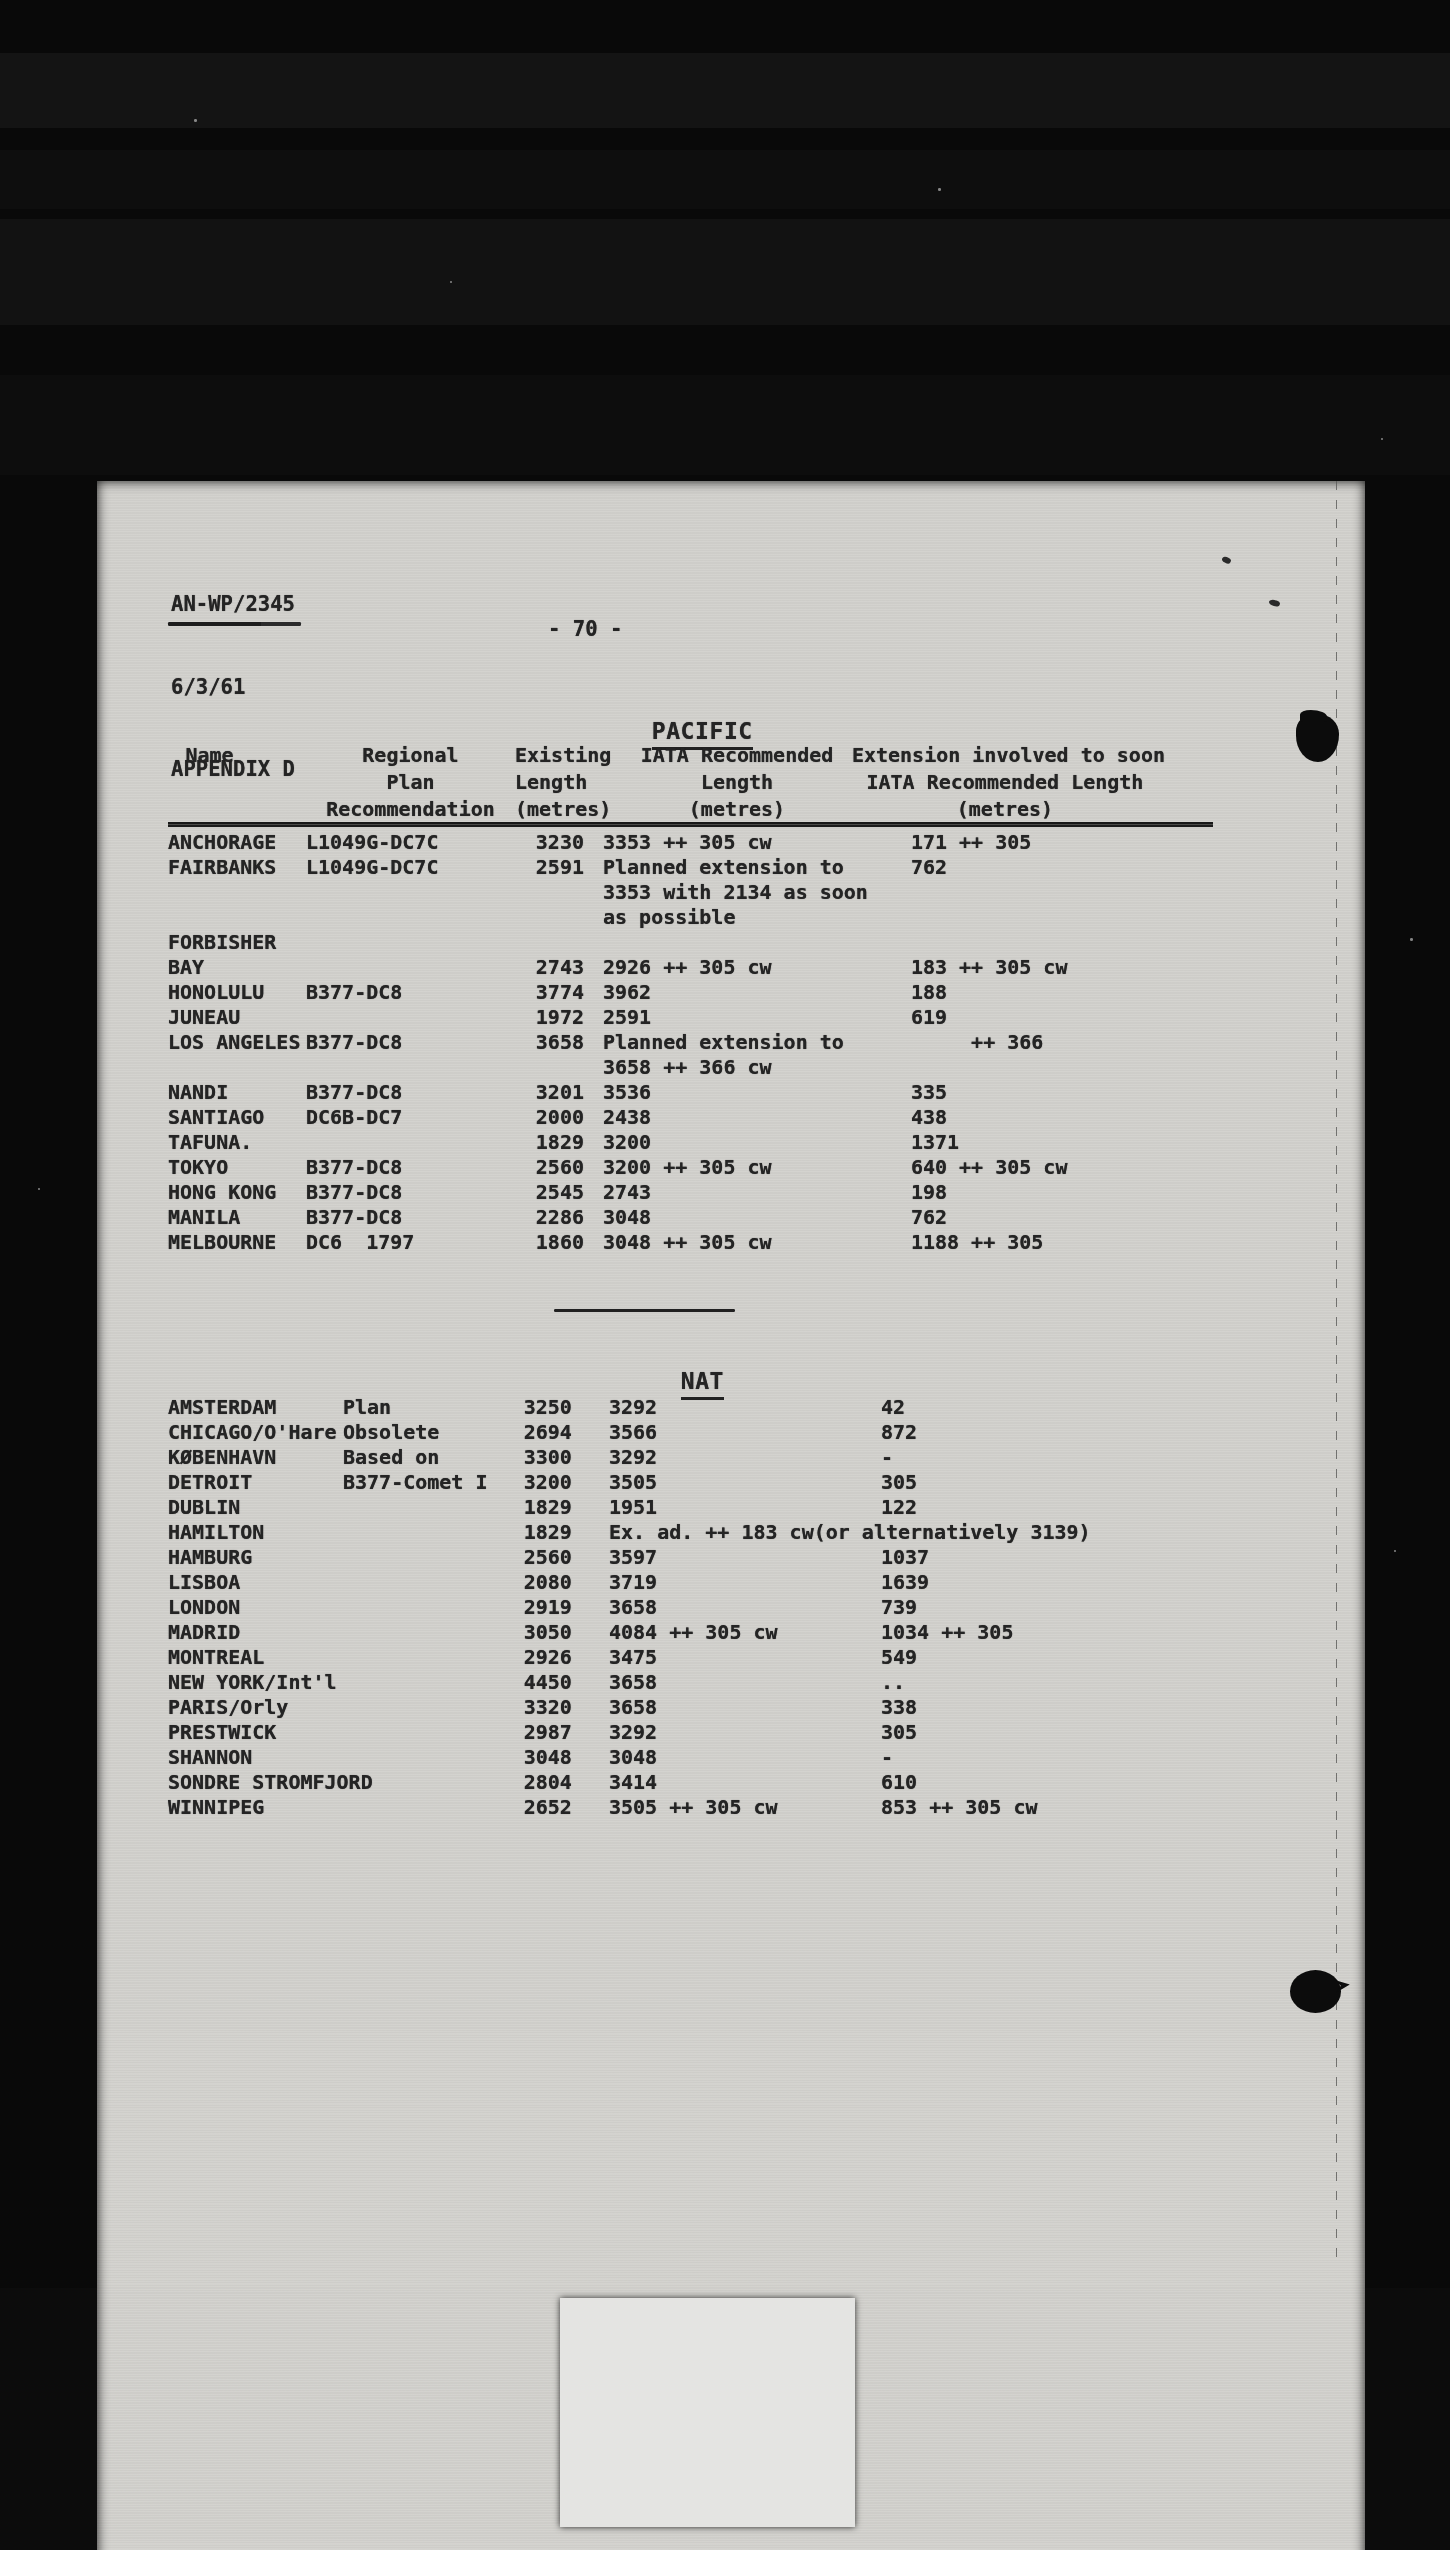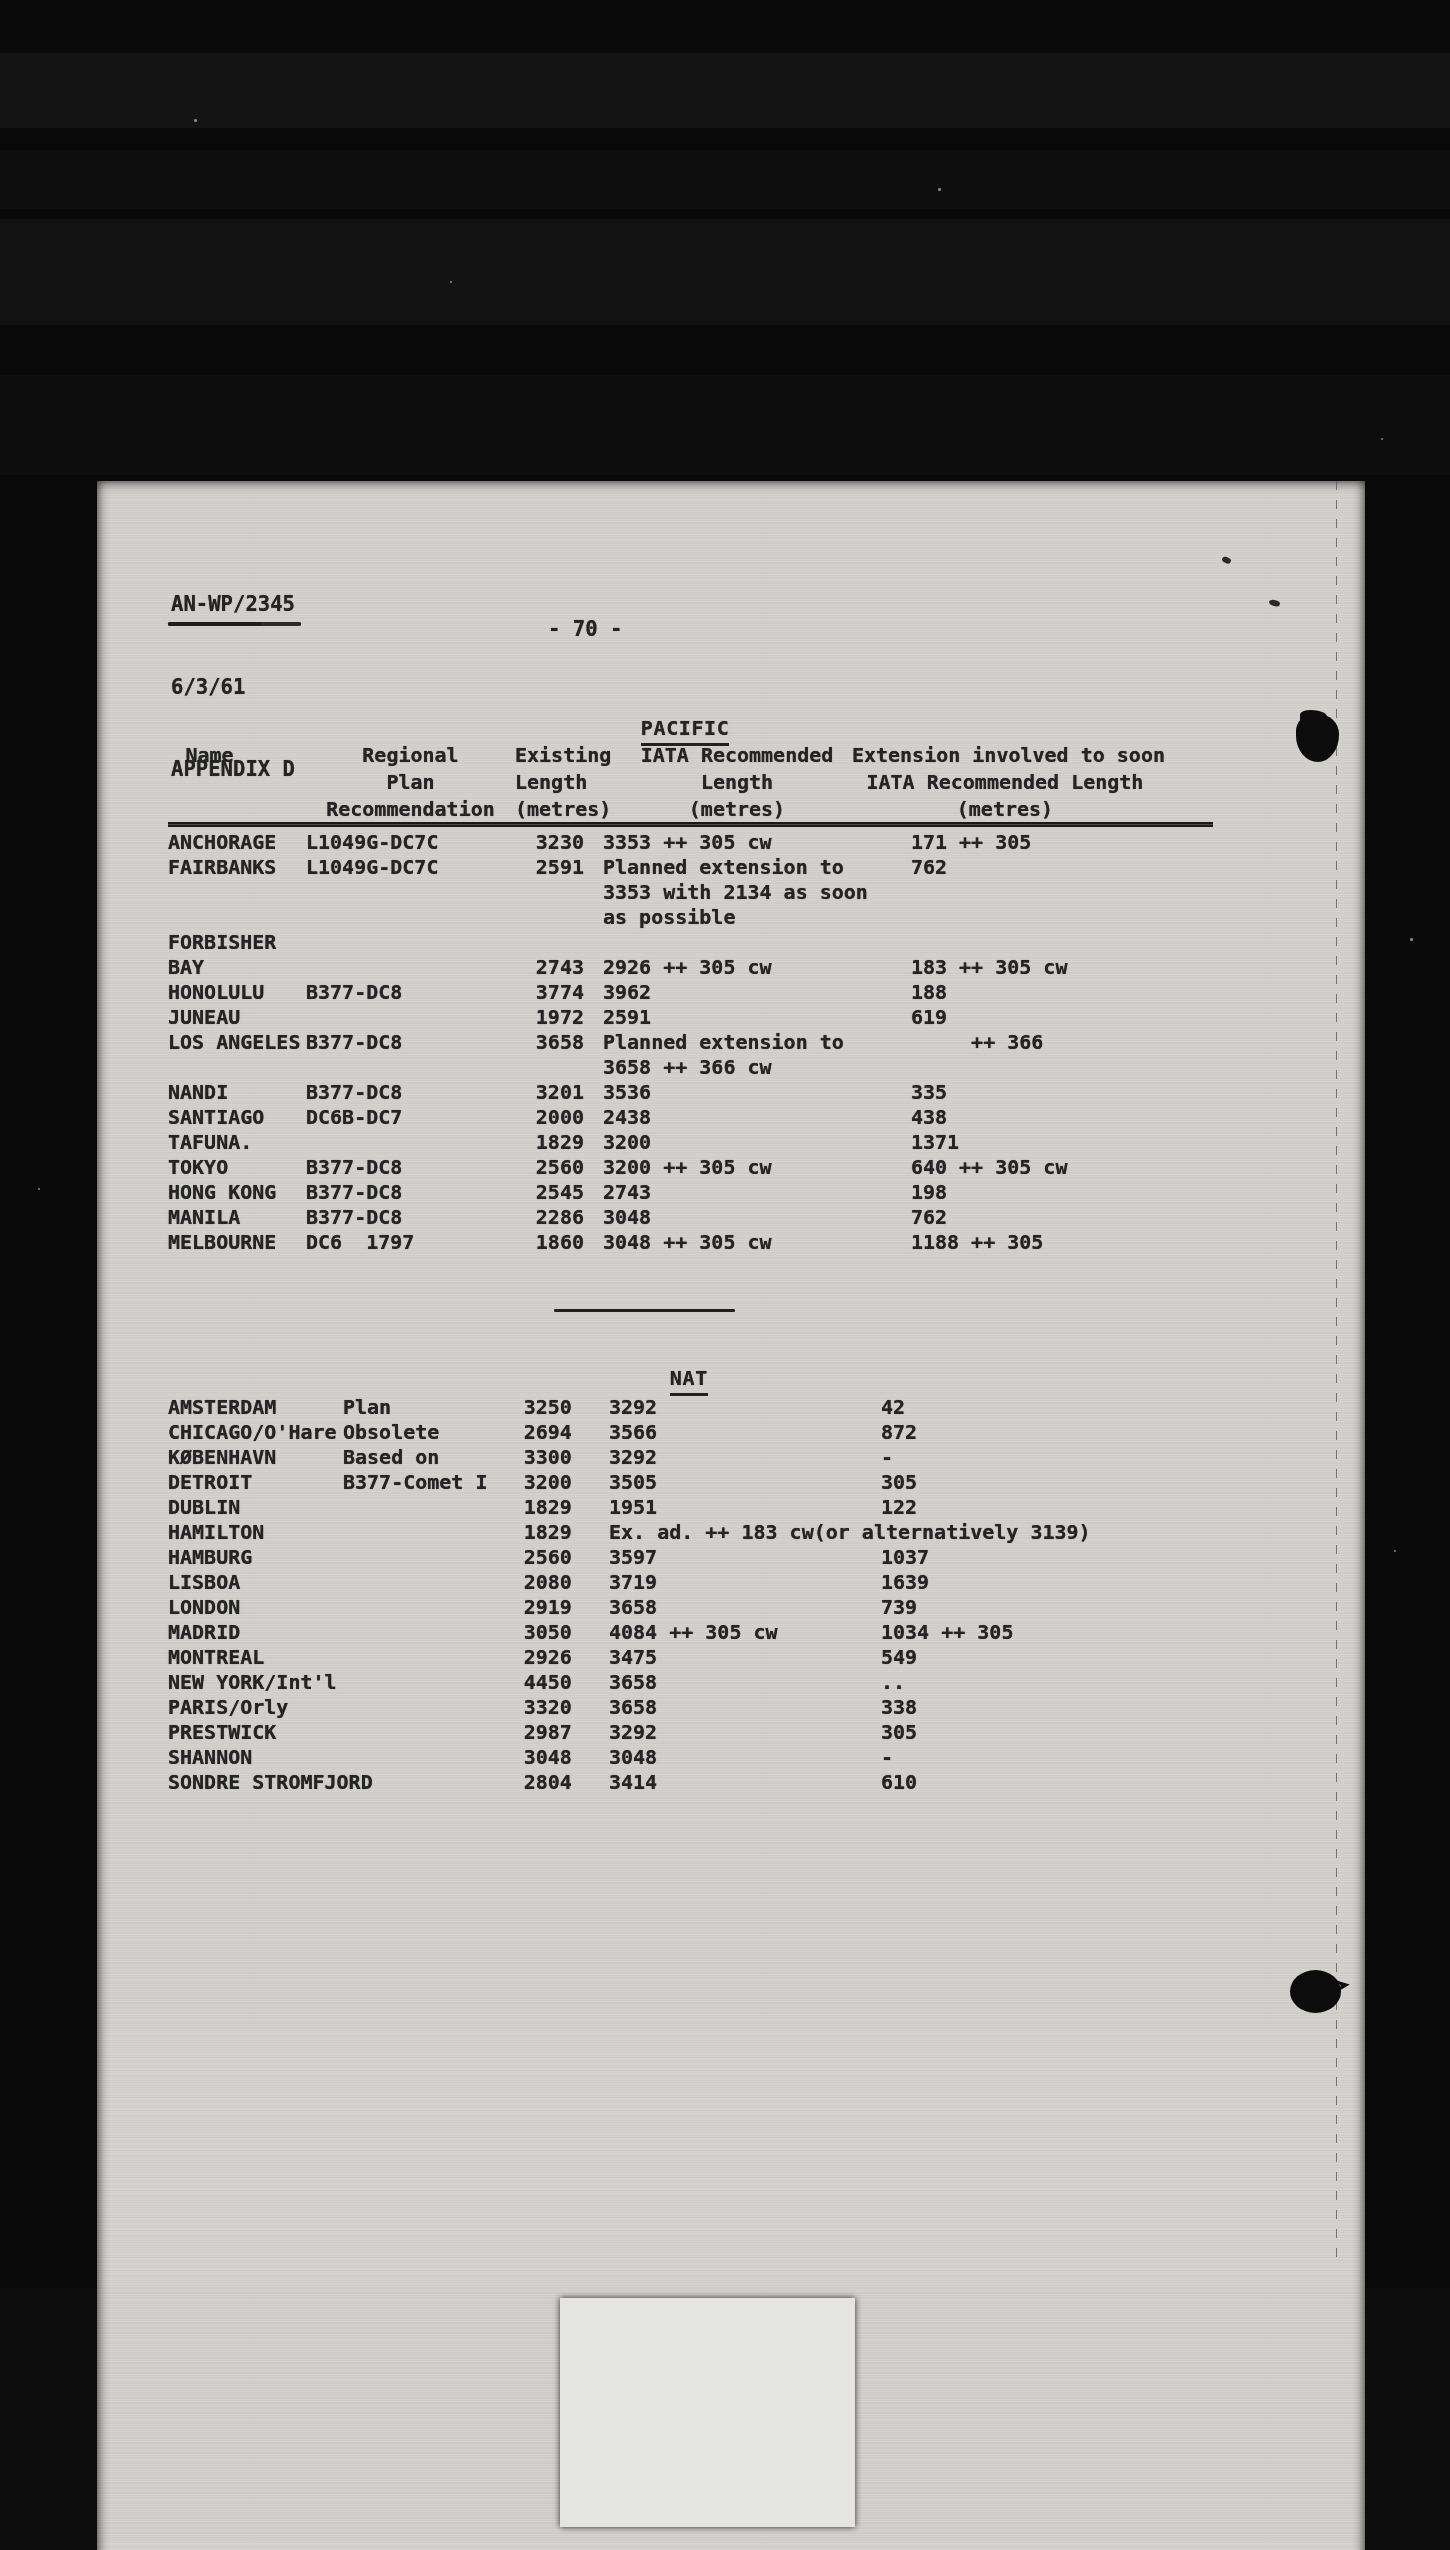--- a/index.html
+++ b/index.html
@@ -27,21 +27,21 @@
     box-shadow:0 0 11.3px rgba(0,0,0,.9) inset;
     color:#242424;
   }
   .ink{color:#242424;text-shadow:0 0 0.8px rgba(25,25,25,.8);font-weight:bold;}
   .abs{position:absolute;white-space:pre;}
   
   .doc-head{left:74px;top:55px;font-size:20.6px;line-height:27.5px;}
   .appendix-underline{position:absolute;left:71px;top:141px;width:133px;height:3.8px;
     background:linear-gradient(90deg,#1d1d1d 0 70%,#2b2b2b 70% 100%);border-radius:1.3px;}
   .page-num{left:451px;top:136px;font-size:20.6px;}
-  .sec-title{font-size:20px;letter-spacing:0.6px;}
+  .sec-title{font-size:23px;letter-spacing:0.6px;}
   .sec-title .ul{display:inline-block;border-bottom:3.1px solid #222;padding-bottom:2.5px;}
   .title-pacific{left:468px;top:211px;}
   .title-nat{left:497px;top:861px;}
   
   .tbl{position:absolute;left:71px;font-size:20px;}
   .trow{display:grid;height:25px;line-height:25px;}
   .tbl-pacific .trow{grid-template-columns:138px 209px 88px 306px 308px;}
   .tbl-nat .trow{grid-template-columns:175px 119px 113px 306px 336px;}
   .tcell{white-space:pre;overflow:visible;}
   .tbl-pacific .c2{text-align:right;padding-right:19px;}
@@ -375,18 +375,25 @@
           <span class="tcell c3">3048</span>
           <span class="tcell c4">-</span>
         </div>
         <div class="trow">
           <span class="tcell c0">SONDRE STROMFJORD</span>
           <span class="tcell c1"></span>
           <span class="tcell c2">2804</span>
           <span class="tcell c3">3414</span>
           <span class="tcell c4">610</span>
         </div>
+        <div class="trow">
+          <span class="tcell c0">WINNIPEG</span>
+          <span class="tcell c1"></span>
+          <span class="tcell c2">2652</span>
+          <span class="tcell c3">3505 ++ 305 cw</span>
+          <span class="tcell c4">853 ++ 305 cw</span>
+        </div>
       </div>
   </div>
 
   <div class="film-frame"></div>
 </div>
 
 
 </body></html>

